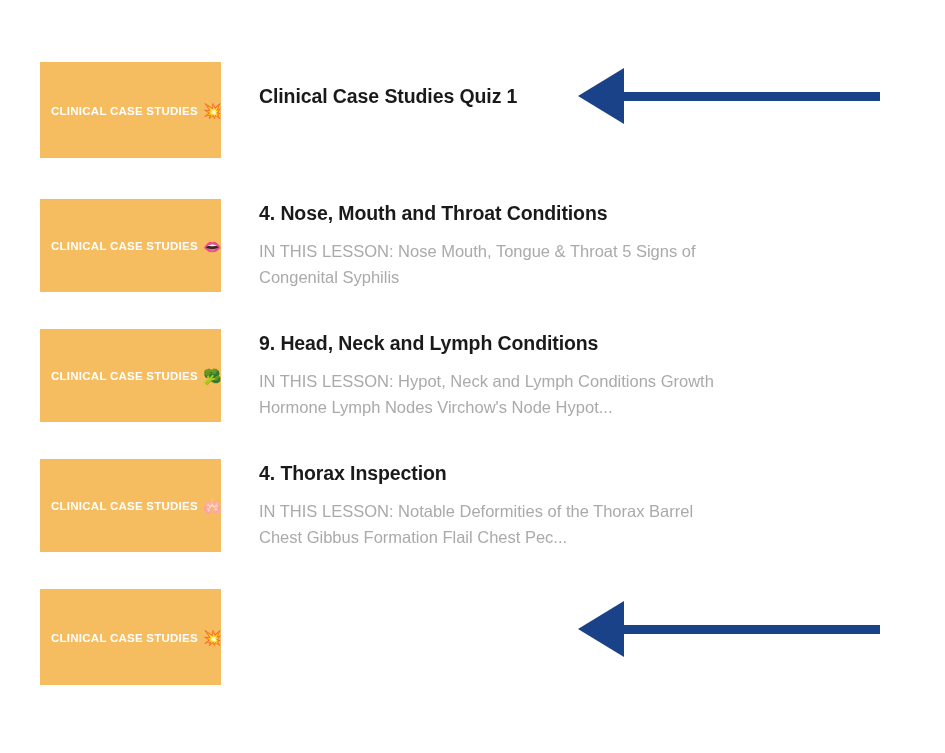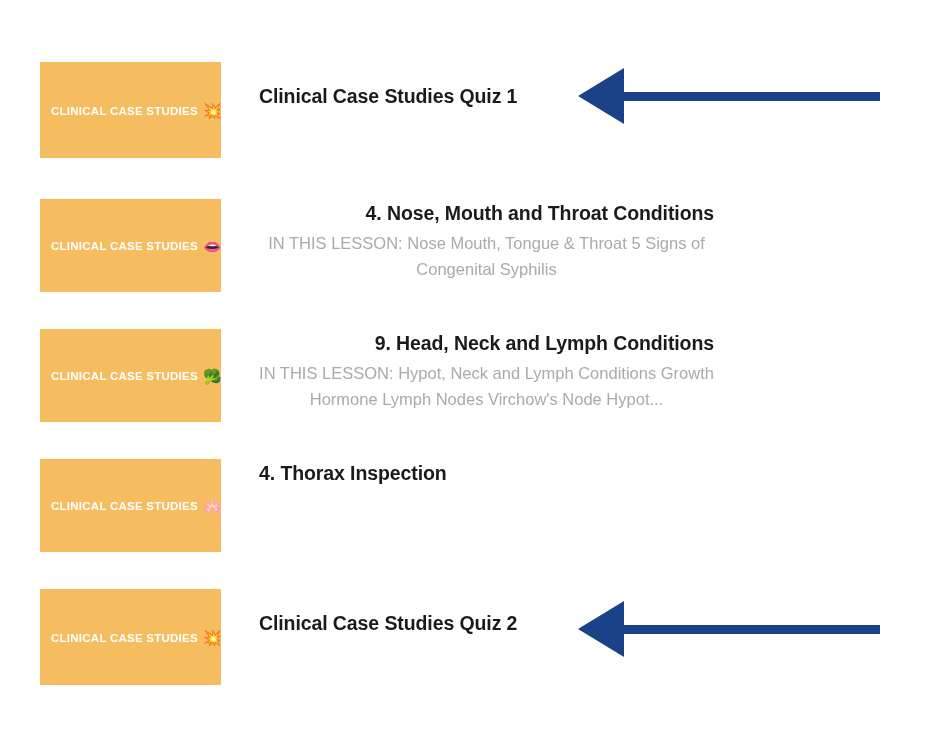--- a/index.html
+++ b/index.html
@@ -78,33 +78,31 @@
     padding-top: 2px;
     max-width: 470px;
   }
   .lesson-title {
     font-size: 19.5px;
     font-weight: bold;
     color: #1a1a1a;
     line-height: 1.3;
     letter-spacing: -0.1px;
     font-family: "Liberation Sans", sans-serif;
-    text-align: right;
   }
   .lesson-row.quiz-row .lesson-text {
     padding-top: 22px;
   }
   .lesson-desc {
     font-size: 16.5px;
     color: #aaaaaa;
     line-height: 1.55;
-    margin-top: 5px;
+    margin-top: 13px;
     font-family: "Liberation Sans", sans-serif;
     max-width: 455px;
-    text-align: center;
   }
 
   
   .arrow {
     position: absolute;
     height: 56px;
     display: flex;
     align-items: center;
     pointer-events: none;
   }
@@ -172,32 +170,30 @@
 
   <div class="lesson-row">
     <div class="thumb">
       <div class="thumb-inner">
         <span class="thumb-label">CLINICAL CASE STUDIES</span>
         <span class="thumb-glyph">🫁</span>
       </div>
     </div>
     <div class="lesson-text">
       <div class="lesson-title">4. Thorax Inspection</div>
+      <div class="lesson-desc">IN THIS LESSON: Notable Deformities of the Thorax Barrel Chest Gibbus Formation Flail Chest Pec...</div>
     </div>
   </div>
 
   <div class="lesson-row quiz-row last-row">
     <div class="thumb tall">
       <div class="thumb-inner">
         <span class="thumb-label">CLINICAL CASE STUDIES</span>
         <span class="thumb-glyph">💥</span>
       </div>
     </div>
-    <div class="lesson-text">
-      <div class="lesson-title">Clinical Case Studies Quiz 2</div>
-    </div>
     <div class="arrow" style="left:578px; top:12px; width:302px;">
       <div class="arrow-head"></div>
       <div class="arrow-shaft"></div>
     </div>
   </div>
 
 </div>
 
 </body></html>

